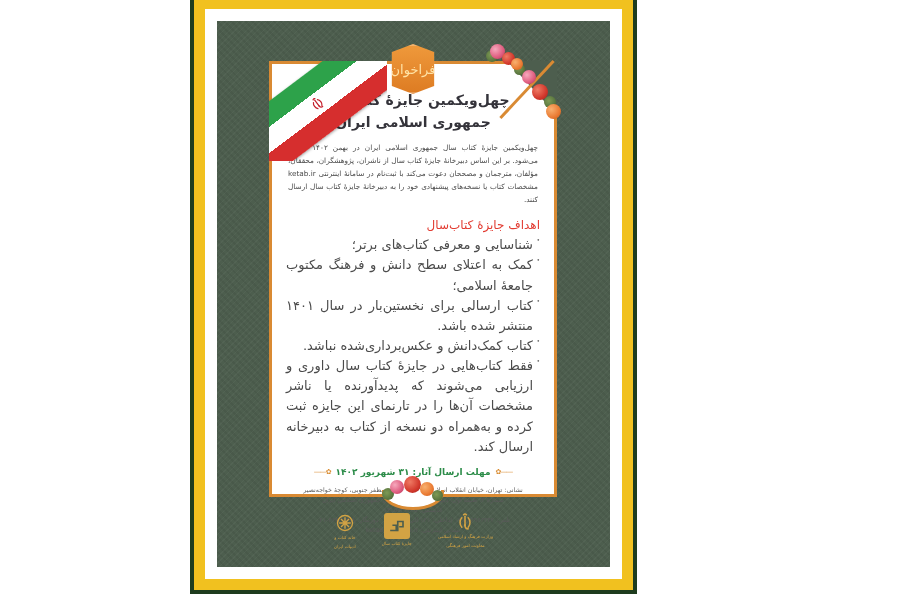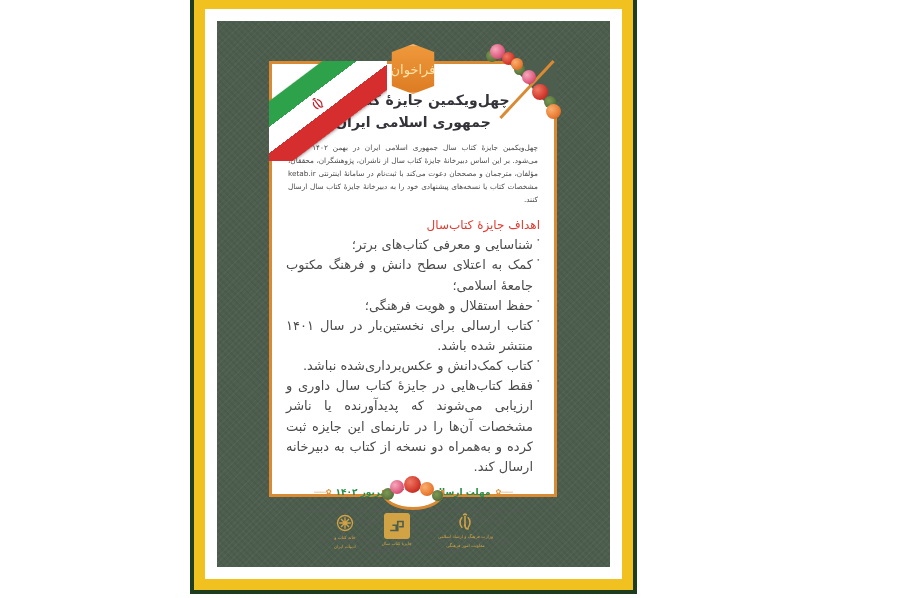--- a/index.html
+++ b/index.html
@@ -114,21 +114,20 @@
             <span style="display:block;">چهل‌ویکمین جایزهٔ کتاب‌سال</span>
             <span style="display:block;">جمهوری اسلامی ایران</span>
           </h1>
 
           <p class="intro">چهل‌ویکمین جایزهٔ کتاب سال جمهوری اسلامی ایران در بهمن ۱۴۰۲ برگزار می‌شود. بر این اساس دبیرخانهٔ جایزهٔ کتاب سال از ناشران، پژوهشگران، محققان، مؤلفان، مترجمان و مصححان دعوت می‌کند با ثبت‌نام در سامانهٔ اینترنتی ketab.ir مشخصات کتاب یا نسخه‌های پیشنهادی خود را به دبیرخانهٔ جایزهٔ کتاب سال ارسال کنند.</p>
 
           <div class="sec-h">اهداف جایزهٔ کتاب‌سال</div>
           <ul class="blist">
             <li>شناسایی و معرفی کتاب‌های برتر؛</li>
             <li>کمک به اعتلای سطح دانش و فرهنگ مکتوب جامعهٔ اسلامی؛</li>
-            <li>حفظ استقلال و هویت فرهنگی؛</li>
           </ul>
 
           <ul class="blist">
             <li>کتاب ارسالی برای نخستین‌بار در سال ۱۴۰۱ منتشر شده باشد.</li>
             <li>کتاب کمک‌دانش و عکس‌برداری‌شده نباشد.</li>
             <li>فقط کتاب‌هایی در جایزهٔ کتاب سال داوری و ارزیابی می‌شوند که پدیدآورنده یا ناشر مشخصات آن‌ها را در تارنمای این جایزه ثبت کرده و به‌همراه دو نسخه از کتاب به دبیرخانه ارسال کند.</li>
           </ul>
 
           <div class="deadline">
             <span class="orn">——✿</span>

